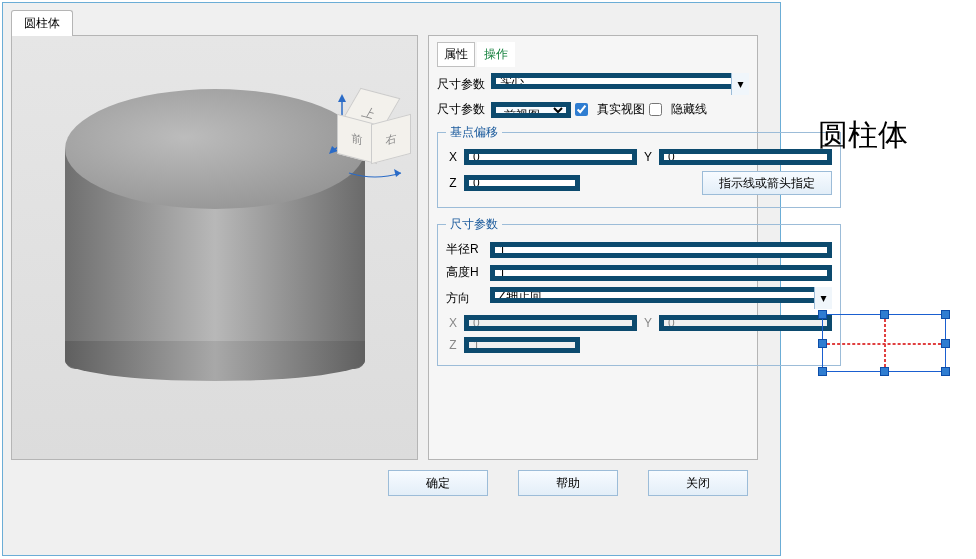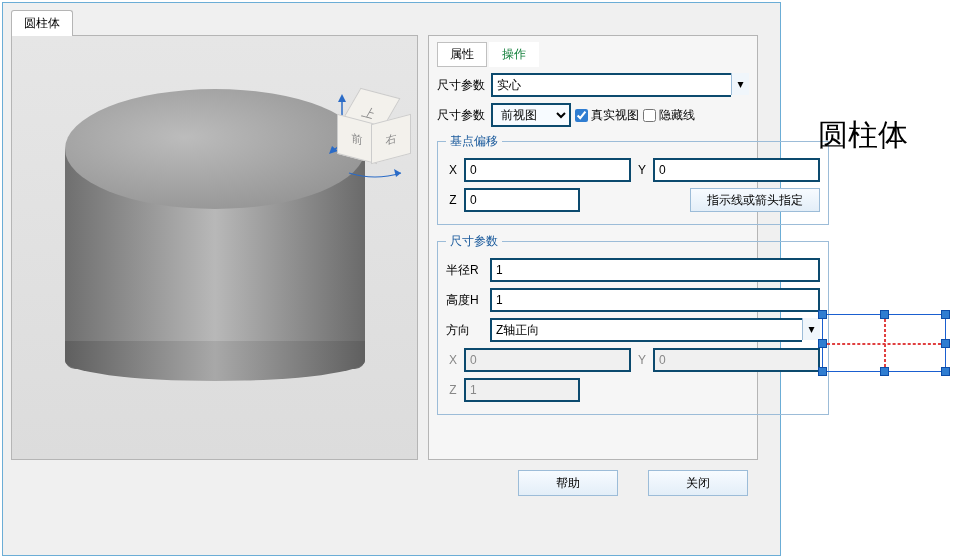--- a/index.html
+++ b/index.html
@@ -27,28 +27,28 @@
 .status-row { display: flex; align-items: center; margin-top: 6px; gap: 10px; }
 .vol { width: 120px; }
 .slider-label {}
 .slider { flex: 1; display: flex; align-items: center; }
 .slider-track { position: relative; height: 3px; background: #e8e8e8; border: 1px solid #c8c8c8; flex: 1; border-radius: 2px; }
 .slider-thumb { position: absolute; left: 0%; top: -5px; width: 8px; height: 14px; background: #2f7dd1; border-radius: 2px; }
 .pct { width: 30px; text-align: right; margin: 0 6px; }
 .btn { background: linear-gradient(#f7fbff,#e3eef8); border: 1px solid #9cbcd8; padding: 2px 12px; height: 24px; cursor: pointer; font-family: inherit; font-size: 12px; }
 .right-col { border: 1px solid #b5b5b5; background: #f6f6f6; width: 330px; padding: 6px 8px; }
 .ptabs { display: flex; gap: 2px; margin-bottom: 6px; }
-.ptab { padding: 3px 12px; border: 1px solid #c0c0c0; background: #fff; cursor: pointer; }
+.ptab { padding: 3px 6px; border: 1px solid #c0c0c0; background: #fff; cursor: pointer; }
 .ptab.inactive { color: #15803d; border-color: transparent; }
 .frow { display: flex; align-items: center; gap: 4px; margin-bottom: 6px; }
 .lbl { width: 50px; }
-input[type=text], select { border: 2px solid #0c4a6e; height: 24px; padding: 0 4px; font-family: inherit; font-size: 12px; background: #fff; }
+input[type=text], select { border: 5px solid #0c4a6e; height: 16px; padding: 0 4px; font-family: inherit; font-size: 12px; background: #fff; }
 select { background: #f7fbff; }
 input.ro { background: #f0f0f0; color: #888; }
-.chk { display: flex; align-items: center; gap: 3px; }
+.chk { display: flex; align-items: center; gap: 9px; }
 .chk input { accent-color: #2f7dd1; }
 fieldset { border: 1px solid #9cbcd8; padding: 8px 8px 6px 8px; margin-bottom: 8px; }
 legend { padding: 0 4px; color: #1a5a9c; font-family: Liberation Serif, serif; }
 .sel-arr { border-left: 1px solid #9cbcd8; width: 18px; height: 22px; display: inline-flex; align-items: center; justify-content: center; background: #f0f6fb; cursor: pointer; }
 .combo { display: flex; flex: 1; }
 .combo input { border-right: none; flex: 1; }
 .bottom-btns { display: flex; justify-content: flex-end; gap: 30px; padding: 10px 24px 0 0; }
 .bottom-btns .btn { width: 100px; height: 26px; }
 .side-text { position: absolute; left: 818px; top: 115px; font-size: 30px; font-family: "SimSun", serif; }
 .side-shape { position: absolute; left: 818px; top: 310px; width: 132px; height: 66px; }
@@ -155,20 +155,21 @@
             <input class="ro" type="text" style="flex: 1 1 0%;" readonly="" value="0">
           </div>
           <div class="frow">
             <span style="width:14px;text-align:center;color:#888">Z</span>
             <input class="ro" type="text" style="width: 116px;" readonly="" value="1">
           </div>
         </fieldset>
       </div>
     </div>
     <div class="bottom-btns">
+      <button class="btn">确定</button>
       <button class="btn">帮助</button>
       <button class="btn">关闭</button>
     </div>
   </div>
 </div>
 
 <div class="side-text">圆柱体</div>
 <div class="side-shape">
   <div class="shp-rect"></div>
   <div class="shp-dash" style="left:66px;top:4px;width:0;height:58px"></div>

